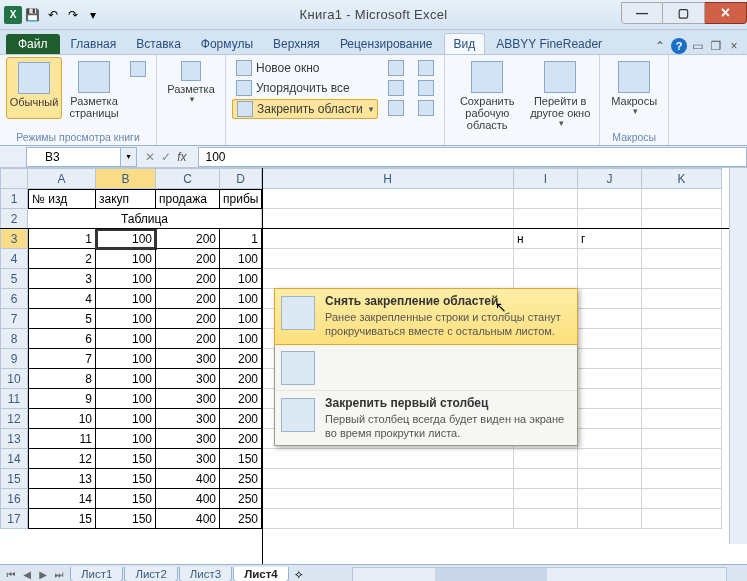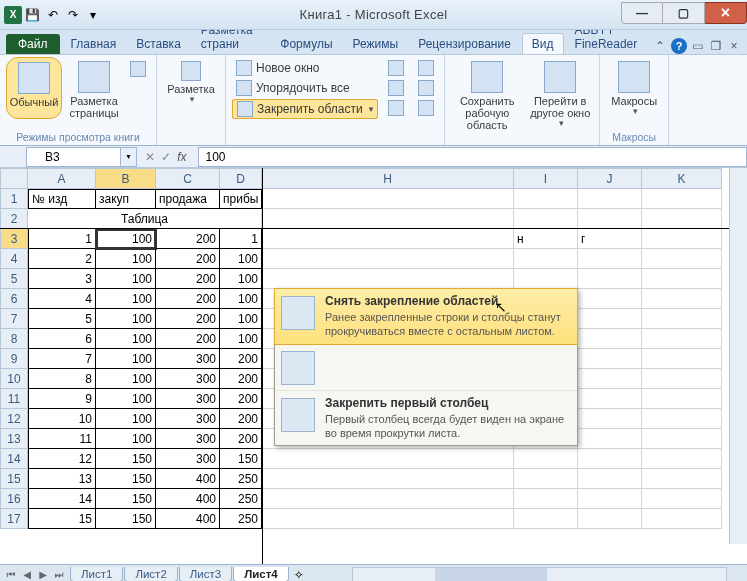--- a/index.html
+++ b/index.html
@@ -25,21 +25,21 @@
 .tabrow-right { margin-left: auto; display: flex; align-items: center; gap: 4px; padding-right: 6px; }
 .help-ico { width: 16px; height: 16px; background: #1a6fc7; border-radius: 50%; color: #fff; display: flex; align-items: center; justify-content: center; font-size: 11px; font-weight: bold; }
 .sys-ico { width: 14px; height: 14px; display: flex; align-items: center; justify-content: center; color: #555; font-size: 12px; }
 
 
 .ribbon { height: 92px; background: #f5f9fe; border-top: 1px solid #b8c8db; border-bottom: 1px solid #9ab3d1; display: flex; }
 .r-group { border-right: 1px solid #c9d6e7; padding: 2px 6px 0 6px; display: flex; flex-direction: column; justify-content: space-between; }
 .r-group-label { text-align: center; font-size: 10.5px; color: #6a88ae; padding-bottom: 2px; }
 .r-btns { display: flex; gap: 4px; }
 .r-btn-big { width: 56px; display: flex; flex-direction: column; align-items: center; padding-top: 4px; font-size: 11px; color: #3a3a3a; text-align: center; line-height: 1.1; }
-.r-btn-big.active { background: #fde59b; border: 1px solid #e0a830; border-radius: 12px; }
+.r-btn-big.active { background: #fde59b; border: 1px solid #e0a830; border-radius: 3px; }
 .r-btn-big .ico { width: 32px; height: 32px; background: #d4e3f3; border: 1px solid #88a8ce; margin-bottom: 2px; }
 .r-col { display: flex; flex-direction: column; gap: 2px; padding-top: 2px; }
 .r-line { display: flex; align-items: center; gap: 4px; font-size: 12px; color: #3a3a3a; padding: 1px 4px; white-space: nowrap; }
 .r-line .ico-s { width: 16px; height: 16px; background: #d4e3f3; border: 1px solid #88a8ce; }
 .r-line.open { background: #fde59b; border: 1px solid #e0a830; border-radius: 2px; }
 .dd { font-size: 9px; color: #555; margin-left: 2px; }
 
 
 .fbar { height: 22px; background: #e8eff8; border-bottom: 1px solid #b8c8db; display: flex; align-items: center; }
 .namebox { width: 95px; height: 20px; background: #fff; border: 1px solid #9eb6d1; margin-left: 26px; display: flex; align-items: center; padding-left: 18px; font-size: 12px; }
@@ -106,23 +106,22 @@
     <div class="winbtn min">—</div>
     <div class="winbtn max">▢</div>
     <div class="winbtn close">×</div>
   </div>
 </div>
 
 <div class="tabrow">
   <div class="tab file">Файл</div>
   <div class="tab">Главная</div>
   <div class="tab">Вставка</div>
-  <div class="tab">Разметка страни</div>
   <div class="tab">Формулы</div>
-  <div class="tab">Режимы</div>
+  <div class="tab">Верхняя</div>
   <div class="tab">Рецензирование</div>
   <div class="tab active">Вид</div>
   <div class="tab">ABBYY FineReader</div>
   <div class="tabrow-right">
     <span class="sys-ico">⌃</span>
     <span class="help-ico">?</span>
     <span class="sys-ico">▭</span>
     <span class="sys-ico">❐</span>
     <span class="sys-ico">×</span>
   </div>

